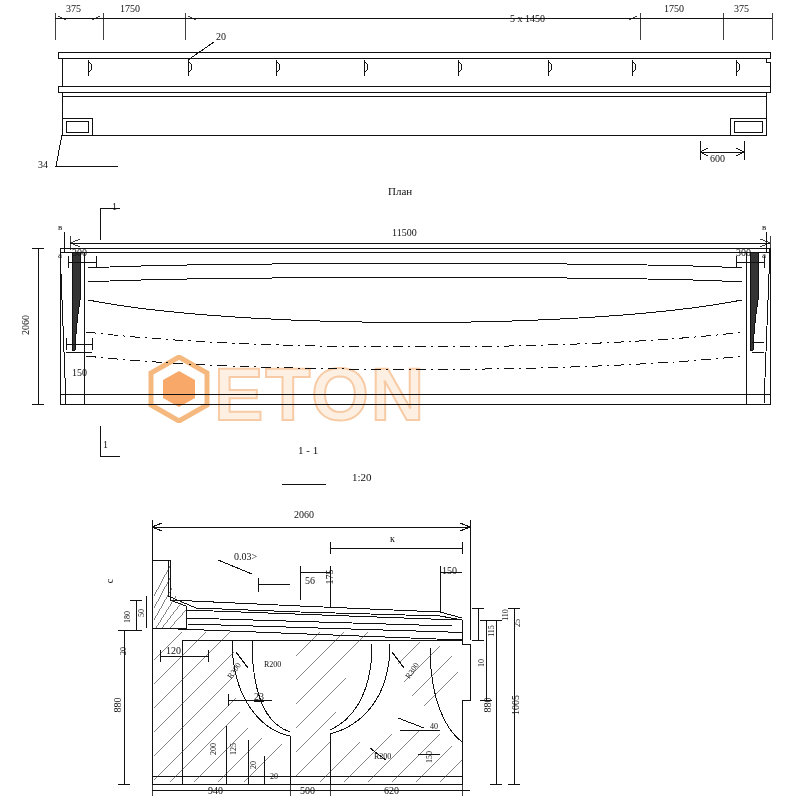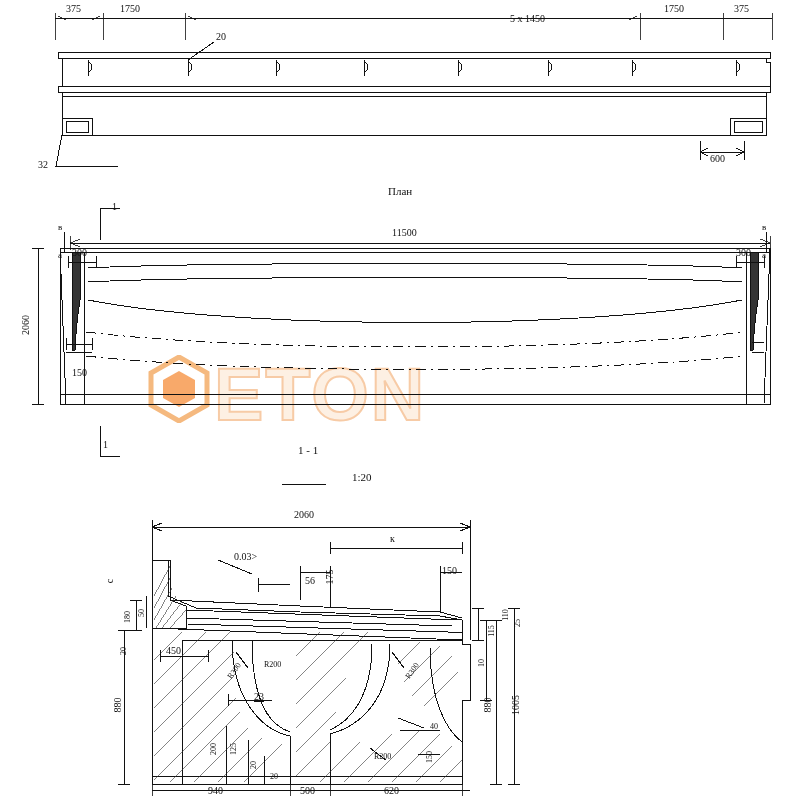--- a/index.html
+++ b/index.html
@@ -295,21 +295,21 @@
       <path d="M398 718 L424 728"></path>
     </g>
   </svg>
 
   <div class="lbl" style="left:66px;top:4px;">375</div>
   <div class="lbl" style="left:120px;top:4px;">1750</div>
   <div class="lbl" style="left:494px;top:14px;margin-left:16px;">5 x 1450</div>
   <div class="lbl" style="left:664px;top:4px;">1750</div>
   <div class="lbl" style="left:734px;top:4px;">375</div>
   <div class="lbl" style="left:216px;top:32px;">20</div>
-  <div class="lbl" style="left:38px;top:160px;">32</div>
+  <div class="lbl" style="left:38px;top:160px;">34</div>
   <div class="lbl" style="left:710px;top:154px;">600</div>
 
   <div class="lbl title" style="left:388px;top:186px;">План</div>
 
   <div class="lbl" style="left:112px;top:202px;">1</div>
   <div class="lbl" style="left:103px;top:440px;">1</div>
   <div class="lbl sm" style="left:58px;top:222px;">в</div>
   <div class="lbl sm" style="left:762px;top:222px;">в</div>
   <div class="lbl sm" style="left:58px;top:250px;">а</div>
   <div class="lbl sm" style="left:762px;top:250px;">а</div>
@@ -335,21 +335,21 @@
   <div class="lbl rot xs" style="left:120px;top:646px;transform:rotate(-90deg);">20</div>
   <div class="lbl rot" style="left:110px;top:700px;transform:rotate(-90deg);">880</div>
 
   <div class="lbl rot xs" style="left:500px;top:610px;transform:rotate(-90deg);">110</div>
   <div class="lbl rot xs" style="left:514px;top:618px;transform:rotate(-90deg);">25</div>
   <div class="lbl rot xs" style="left:486px;top:626px;transform:rotate(-90deg);">115</div>
   <div class="lbl rot xs" style="left:478px;top:658px;transform:rotate(-90deg);">10</div>
   <div class="lbl rot" style="left:480px;top:700px;transform:rotate(-90deg);">880</div>
   <div class="lbl rot" style="left:506px;top:700px;transform:rotate(-90deg);">1005</div>
 
-  <div class="lbl" style="left:166px;top:646px;">450</div>
+  <div class="lbl" style="left:166px;top:646px;">120</div>
   <div class="lbl rot xs" style="left:226px;top:666px;transform:rotate(-55deg);">R300</div>
   <div class="lbl rot xs" style="left:404px;top:666px;transform:rotate(-55deg);">R300</div>
   <div class="lbl" style="left:254px;top:692px;text-decoration:underline;">23</div>
   <div class="lbl xs" style="left:374px;top:752px;">R200</div>
   <div class="lbl rot xs" style="left:424px;top:752px;transform:rotate(-90deg);">150</div>
   <div class="lbl xs" style="left:430px;top:722px;">40</div>
   <div class="lbl rot xs" style="left:208px;top:744px;transform:rotate(-90deg);">200</div>
   <div class="lbl rot xs" style="left:228px;top:744px;transform:rotate(-90deg);">125</div>
   <div class="lbl rot xs" style="left:250px;top:760px;transform:rotate(-90deg);">20</div>
   <div class="lbl xs" style="left:270px;top:772px;">20</div>

